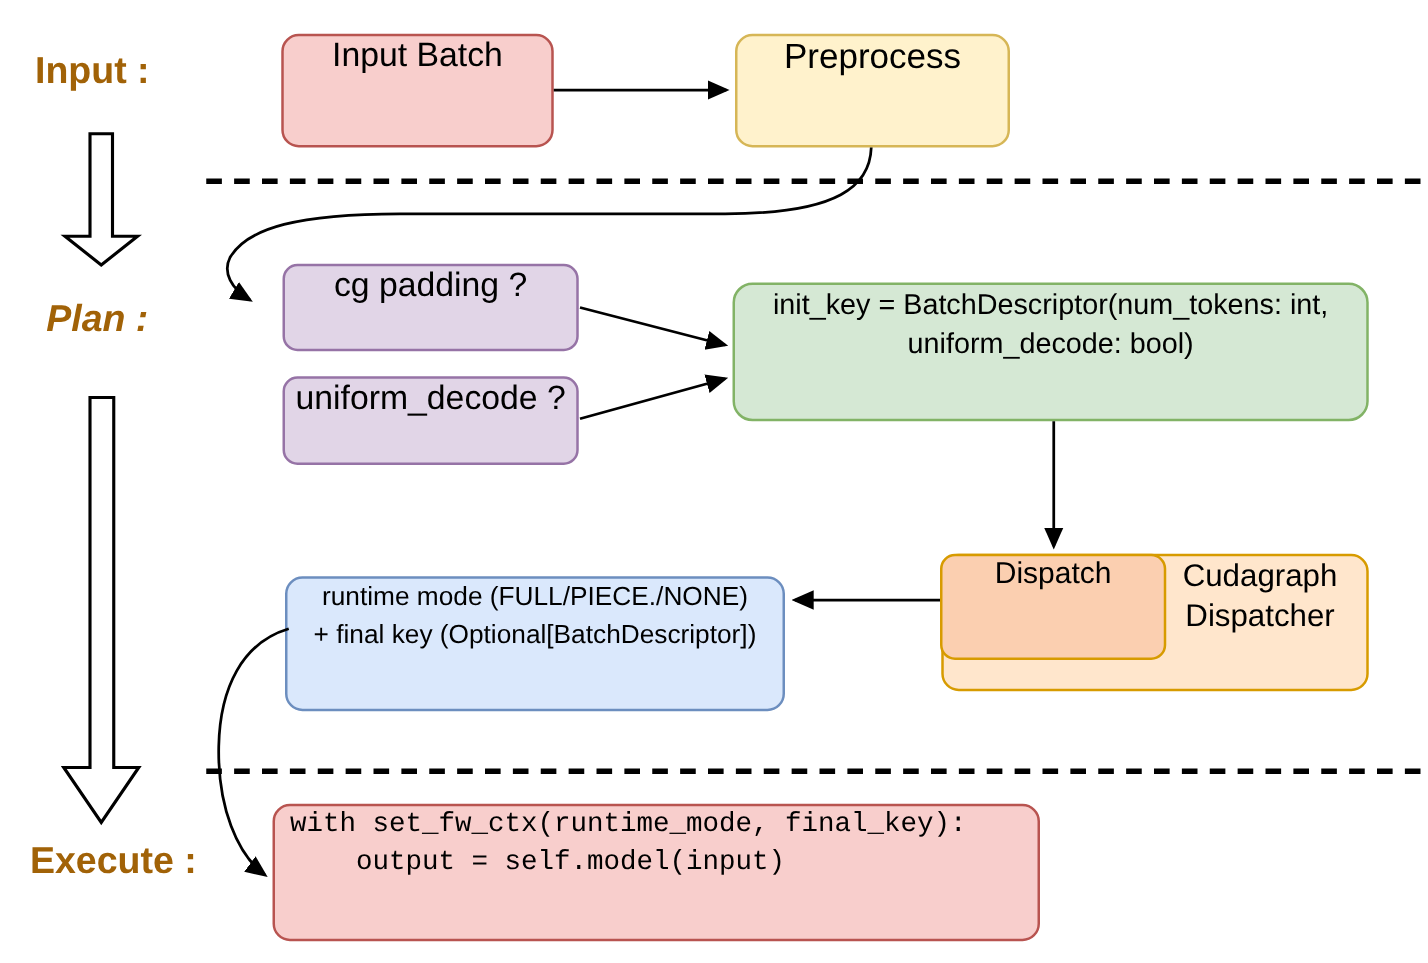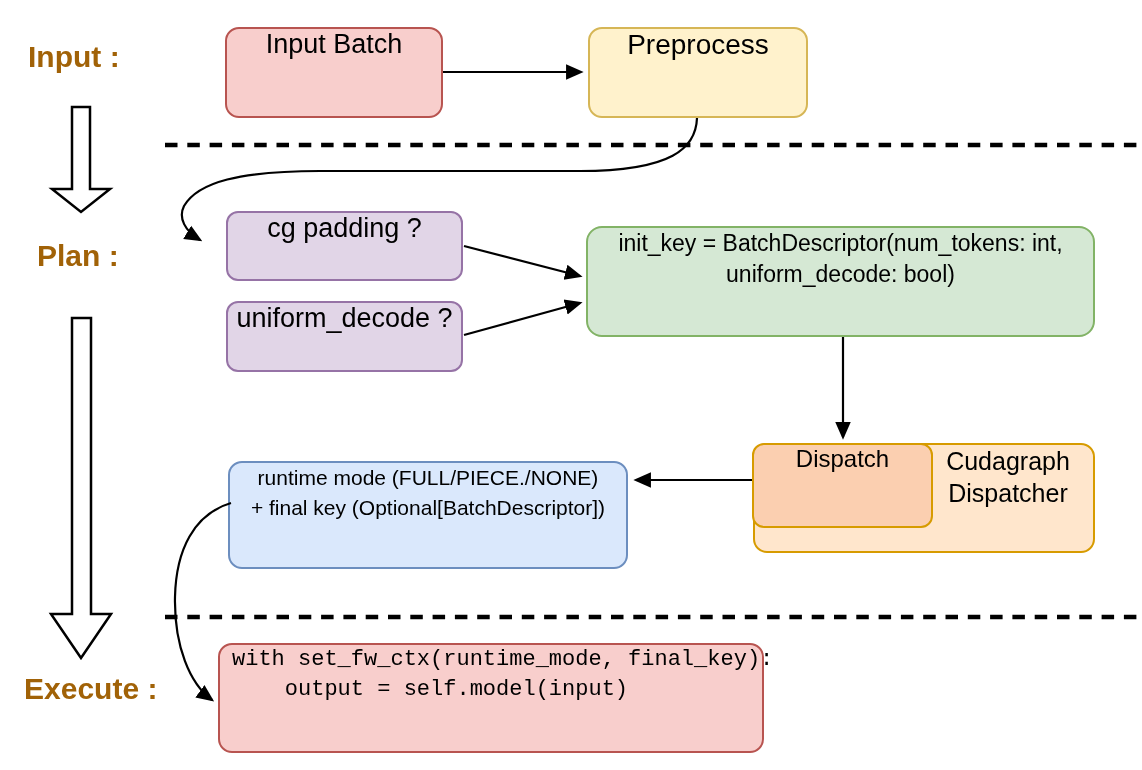--- a/index.html
+++ b/index.html
@@ -57,38 +57,38 @@
     left:752px; top:443px; width:181px; height:85px;
     background:var(--peach-fill); border-color:var(--orange-stroke);
     border-radius:12px; font-size:24px;
   }
   .node-runtime {
     left:228px; top:445px; width:400px; height:108px;
     background:var(--blue-fill); border-color:var(--blue-stroke);
     border-radius:14px; font-size:21px; line-height:30px;margin-top:16px;
   }
   .node-code {
-    left:218px; top:643px; width:546px; height:110px;
+    left:218px; top:643px; width:614px; height:110px;
     background:var(--red-fill); border-color:var(--red-stroke);
     border-radius:14px; align-items:flex-start; padding-left:12px;
     font-family:"Liberation Mono", monospace; font-size:22px; line-height:30px;
     text-align:left;
   }
   .edges {
     position:absolute; left:0; top:0; width:1142px; height:770px;
     pointer-events:none;
   }
 </style>
 </head>
 <body>
 
 <div class="canvas">
 
   <div class="stage-label" style="left:28px; top:40px;">Input :</div>
-  <div class="stage-label" style="left:37px; top:239px;">Plan :</div>
+  <div class="stage-label" style="left:37px; top:239px;font-style:italic;">Plan :</div>
   <div class="stage-label" style="left:24px; top:672px;">Execute :</div>
 
   <div class="node node-input-batch">
     <span class="ln">Input Batch</span>
   </div>
 
   <div class="node node-preprocess">
     <span class="ln">Preprocess</span>
   </div>
 

